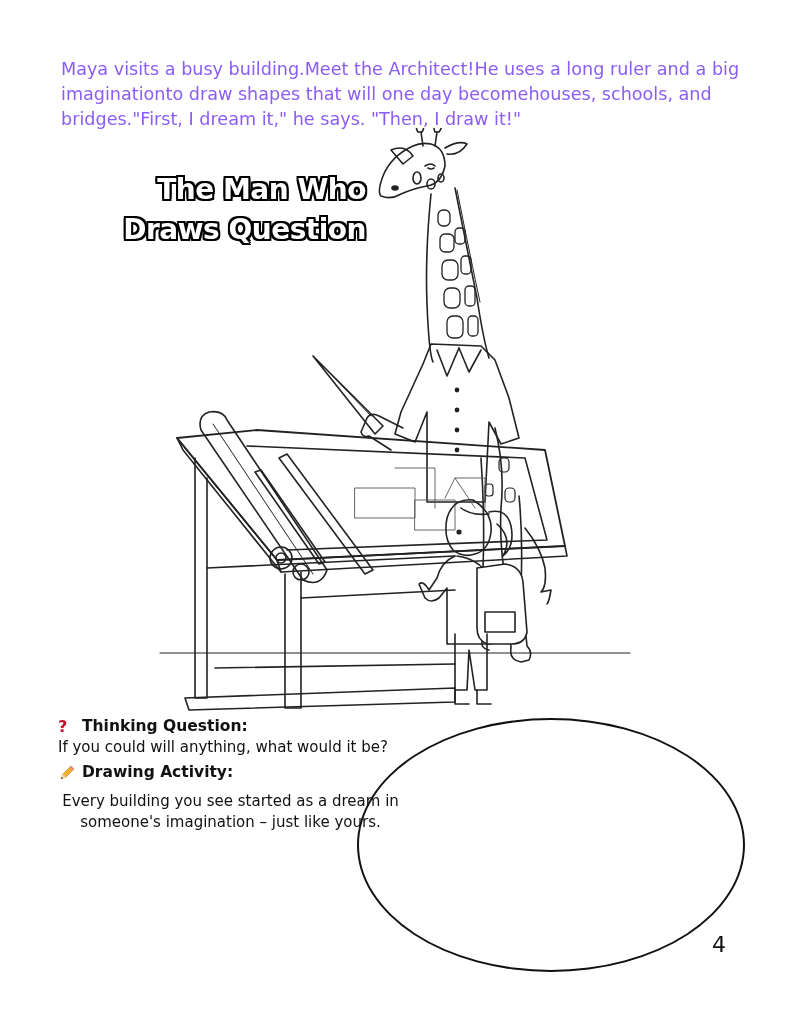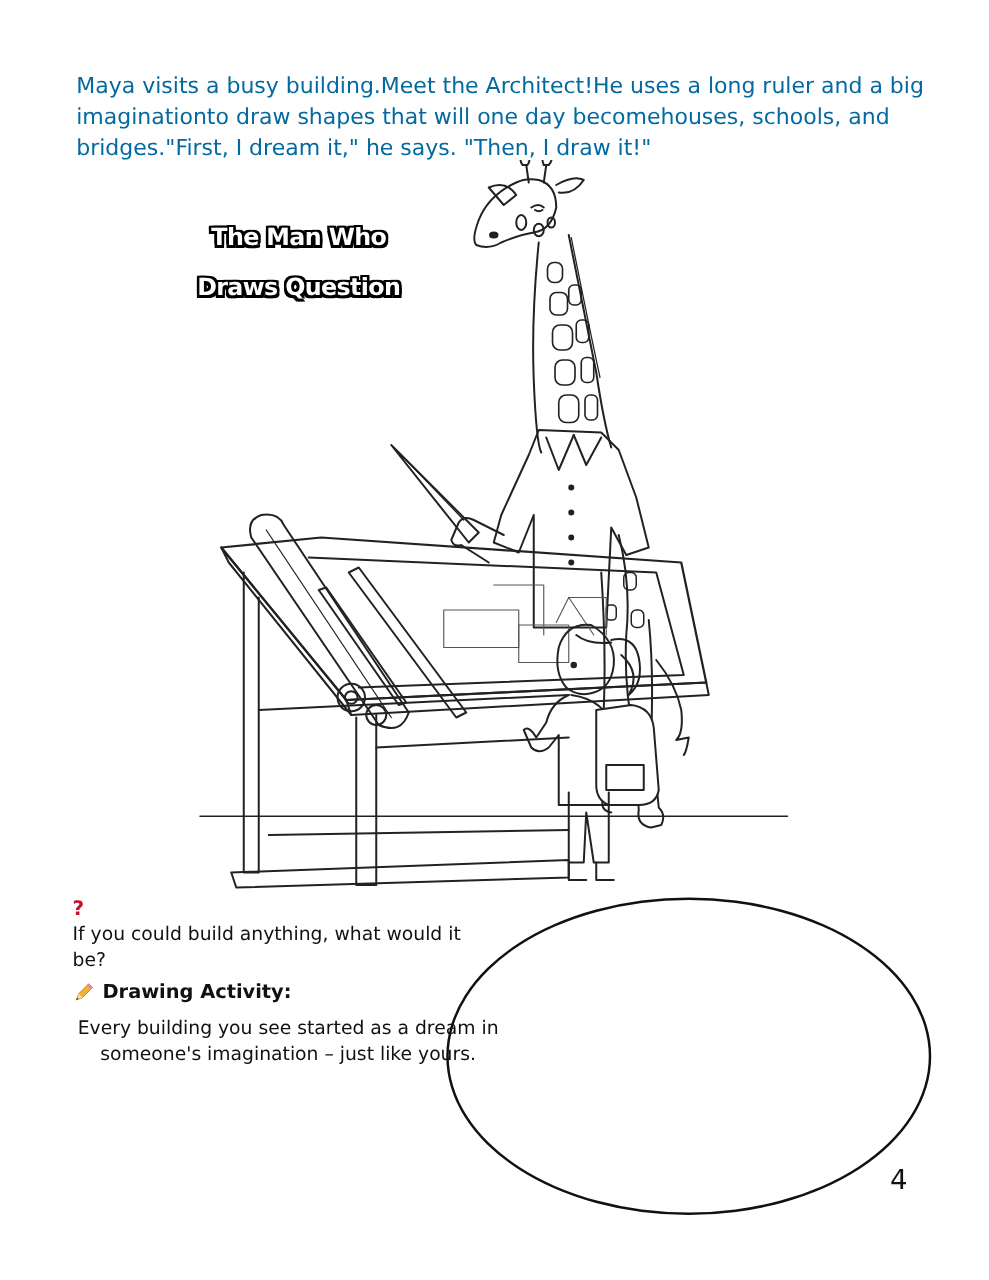--- a/index.html
+++ b/index.html
@@ -1,21 +1,21 @@
 <!DOCTYPE html>
 <html><head>
 <meta charset="utf-8">
 <style>
   html, body { margin: 0; padding: 0; background: #ffffff; }
   body { width: 791px; height: 1024px; position: relative; overflow: hidden;
          font-family: "DejaVu Sans", "Liberation Sans", sans-serif; color: #111; }
   .intro { position: absolute; left: 61px; top: 57px; width: 690px;
-           font-size: 17.6px; line-height: 25px; color: #0369a1; margin: 0; }
-  .title { position: absolute; left: 112px; top: 170px; width: 254px; text-align: center;
-           font-family: "DejaVu Sans", sans-serif; font-weight: bold; font-size: 19px;
+           font-size: 17.6px; line-height: 25px; color: #8b5cf6; margin: 0; }
+  .title { position: absolute; left: 112px; top: 170px; width: 254px; text-align: right;
+           font-family: "DejaVu Sans", sans-serif; font-weight: bold; font-size: 28px;
            line-height: 40px; color: #ffffff; letter-spacing: -0.5px;
            -webkit-text-stroke: 2px #000;
            text-shadow: 2px 0 0 #000, -2px 0 0 #000, 0 2px 0 #000, 0 -2px 0 #000,
                         2px 2px 0 #000, -2px -2px 0 #000, 2px -2px 0 #000, -2px 2px 0 #000; }
   .title span { display: block; -webkit-text-stroke: 0; }
   .illustration { position: absolute; left: 155px; top: 128px; width: 490px; height: 590px; }
   .activity { position: absolute; left: 58px; top: 716px; width: 330px; font-size: 15px; line-height: 21px; }
   .heading { font-weight: bold; font-size: 15.5px; display: flex; align-items: center; gap: 6px; margin: 0; }
   .para { margin: 0; }
   .q-icon { color: #c8102e; font-weight: bold; font-size: 16px; width: 18px; display: inline-block; }
@@ -131,22 +131,23 @@
     <path d="M322 440 l28 -4 q16 2 18 18 l4 50 q-2 12 -16 12 l-24 0 q-10 -4 -10 -16 z" fill="#fff"></path>
     <path d="M330 484 h30 v20 h-30 z"></path>
     <path d="M300 506 l0 56 l12 0 l2 -40 l6 40 l12 0 l0 -56"></path>
     <path d="M300 562 l0 14 l14 0 M322 562 l0 14 l14 0"></path>
   </g>
 </svg>
 
 <div class="activity">
   <p class="heading">
     <span class="q-icon">?</span>
+    <span>Thinking Question:</span>
   </p>
-  <p class="para">If you could build anything, what would it be?</p>
+  <p class="para">If you could will anything, what would it be?</p>
 
   <p class="heading" style="margin-top:4px;">
     <svg class="emoji-icon" viewBox="0 0 18 18">
       <path d="M3 15 L5 10 L13 2 L16 5 L8 13 Z" fill="#f2b233" stroke="#c98a14" stroke-width="0.8"></path>
       <path d="M13 2 L16 5 L14.6 6.4 L11.6 3.4 Z" fill="#f08a8a"></path>
       <path d="M3 15 L5 10 L8 13 Z" fill="#f5d9a8"></path>
       <path d="M3 15 L3.8 13 L5 14.2 Z" fill="#333"></path>
     </svg>
     <span>Drawing Activity:</span>
   </p>

